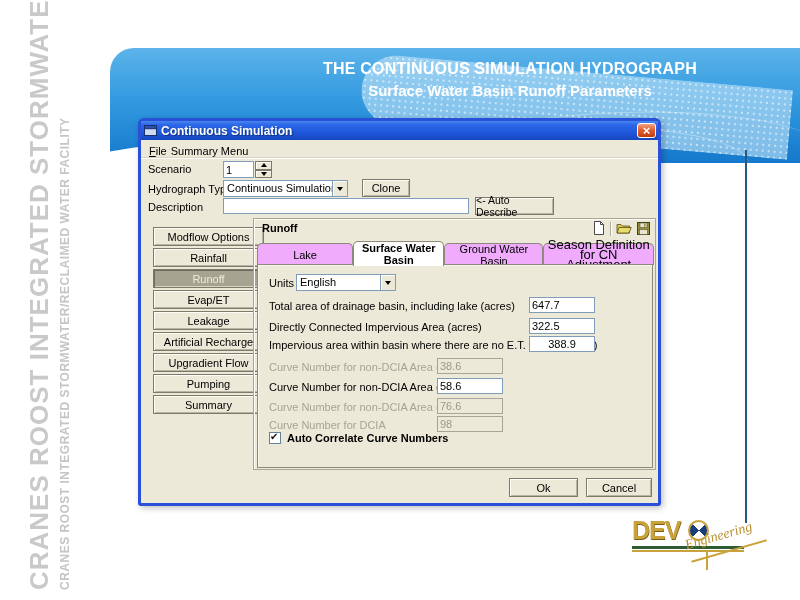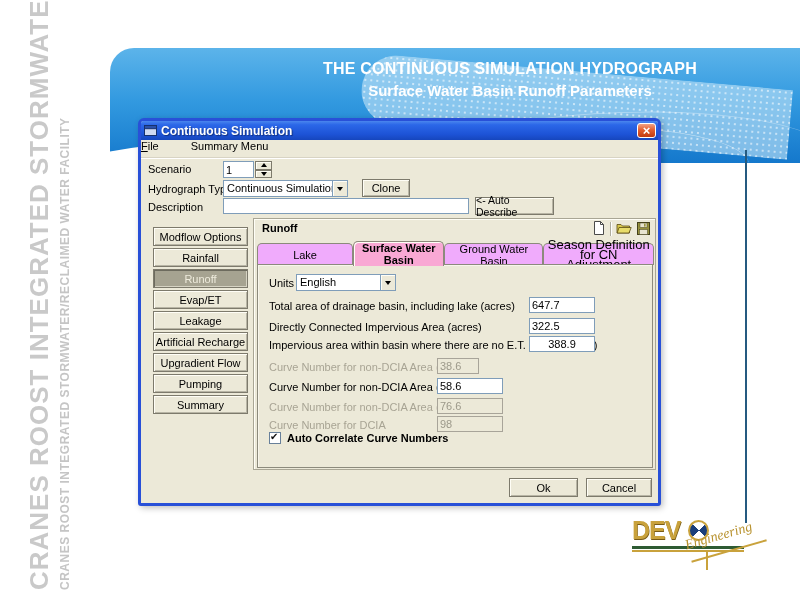--- a/index.html
+++ b/index.html
@@ -46,21 +46,21 @@
   .titlebar-icon { margin-left:3px; display:inline-flex; }
   .titlebar-text { color:#fff; font-weight:bold; font-size:12px; margin-left:4px;
             text-shadow:1px 1px 1px rgba(0,0,0,0.4); }
   .close-btn { position:absolute; right:2px; top:2px; width:19px; height:15px;
             background:linear-gradient(180deg,#f0a184 0%,#e35f31 45%,#c03a10 100%);
             border:1px solid #fff; border-radius:3px; color:#fff; font-weight:bold;
             display:flex; align-items:center; justify-content:center; cursor:pointer; }
   .close-btn::before { content:"\00d7"; font-size:13px; line-height:1; }
 
   .menubar { position:absolute; left:0; top:19px; width:517px; height:18px;
-            display:flex; align-items:flex-start; gap:32px;
+            display:flex; align-items:flex-end; padding-left:8px; gap:4px;
             border-bottom:1px solid #d8d4c4; box-shadow:0 1px 0 #fff; }
   .menu-item { display:inline-block; cursor:default; }
   .menu-item.file::first-letter { text-decoration:underline; }
 
   .lbl { position:absolute; font-size:11px; color:#000; }
   .lbl.dim { color:#a8a494; }
 
   .txt { position:absolute; background:#fff; border:1px solid #7f9db9; font-size:11px;
          font-family:"Liberation Sans",sans-serif; padding:0 2px; height:17px; }
   .txt.disabled { background:#ece9d8; color:#9c998a; border-color:#a8a499; }
@@ -79,21 +79,21 @@
   .tri-down { border-left:3px solid transparent; border-right:3px solid transparent; border-top:4px solid #000; }
 
   
   .combo { position:absolute; background:#fff; border:1px solid #7f9db9; height:17px; }
   .combo-text { position:absolute; left:3px; top:1px; font-size:11px; white-space:nowrap; }
   .combo-btn { position:absolute; right:0; top:0; bottom:0; width:15px; background:#ece9d8;
                border-left:1px solid #7f9db9; box-shadow:inset 1px 1px 0 #fffef6; }
   .combo-btn .tri-down { border-top-color:#000; }
 
   
-  .side-btn { left:12px; width:95px; height:19px; }
+  .side-btn { left:12px; width:111px; height:19px; }
   .side-btn.selected { background:#a6a391; color:#eeebdc;
         box-shadow:inset 1px 1px 0 #6d6b5e, inset -1px -1px 0 #d6d3c3; }
 
   
   .panel { position:absolute; left:112px; top:97px; width:403px; height:252px;
            border:1px solid #a9a695; box-shadow:inset 1px 1px 0 #fffef6; }
   .panel-header { position:absolute; left:8px; top:3px; font-weight:bold; font-size:11px; }
   .panel-icons { position:absolute; right:5px; top:2px; display:flex; align-items:center; gap:5px; height:16px; }
   .icon-sep { width:1px; height:14px; background:#b0ad9e; box-shadow:1px 0 0 #fff; }
 
@@ -102,21 +102,21 @@
           display:flex; align-items:flex-end; }
   .tab { background:#f0abfc; border:1px solid #8c8a7c; border-bottom:none;
          border-radius:5px 5px 0 0; height:22px; font-size:11px;
          display:flex; align-items:center; justify-content:center; text-align:center;
          cursor:pointer; position:relative; }
   .tab-lake { width:101px; }
   .tab-swb  { width:96px; }
   .tab-gwb  { width:104px; }
   .tab-season { width:116px; font-size:13px; line-height:10px; padding:1px 2px; }
   .tab.selected { height:25px; font-weight:bold; z-index:3; margin-bottom:-1px;
-                  background:#f9a8d4; box-shadow:inset 1px 1px 0 #fffef6; }
+                  background:#ffffff; box-shadow:inset 1px 1px 0 #fffef6; }
 
   .tab-content { position:absolute; left:3px; top:45px; width:396px; height:204px;
                  border:1px solid #8c8a7c; background:#ece9d8; z-index:1;
                  box-shadow:inset 1px 1px 0 #f8f6ec;padding-left:40px; }
 
   
   .checkbox { position:absolute; left:11px; top:167px; width:12px; height:12px; background:#fff;
               border:1px solid #68809a; cursor:pointer; }
   .checkbox.checked::after { content:"\2714"; position:absolute; left:0px; top:-2px;
               font-size:10px; color:#111; }
@@ -256,21 +256,21 @@
         <div class="lbl" style="left:11px; top:35px;">Total area of drainage basin, including lake (acres)</div>
         <input class="txt" style="left: 271px; top: 32px; width: 66px; height: 16px;" value="647.7">
 
         <div class="lbl" style="left:11px; top:56px;">Directly Connected Impervious Area (acres)</div>
         <input class="txt" style="left: 271px; top: 53px; width: 66px; height: 16px;" value="322.5">
 
         <div class="lbl" style="left:11px; top:74px;">Impervious area within basin where there are no E.T. losses (acres)</div>
         <input class="txt" style="left: 271px; top: 71px; width: 66px; height: 16px; text-align: center;" value="388.9">
 
         <div class="lbl dim" style="left:11px; top:96px;">Curve Number for non-DCIA Area (AMC I)</div>
-        <input class="txt disabled" style="left: 179px; top: 93px; width: 42px; height: 16px;" value="38.6">
+        <input class="txt disabled" style="left: 179px; top: 93px; width: 66px; height: 16px;" value="38.6">
 
         <div class="lbl" style="left:11px; top:116px;">Curve Number for non-DCIA Area (AMC II)</div>
         <input class="txt" style="left: 179px; top: 113px; width: 66px; height: 16px;" value="58.6">
 
         <div class="lbl dim" style="left:11px; top:136px;">Curve Number for non-DCIA Area (AMC III)</div>
         <input class="txt disabled" style="left: 179px; top: 133px; width: 66px; height: 16px;" value="76.6">
 
         <div class="lbl dim" style="left:11px; top:154px;">Curve Number for DCIA</div>
         <input class="txt disabled" style="left: 179px; top: 151px; width: 66px; height: 16px;" value="98">
 

